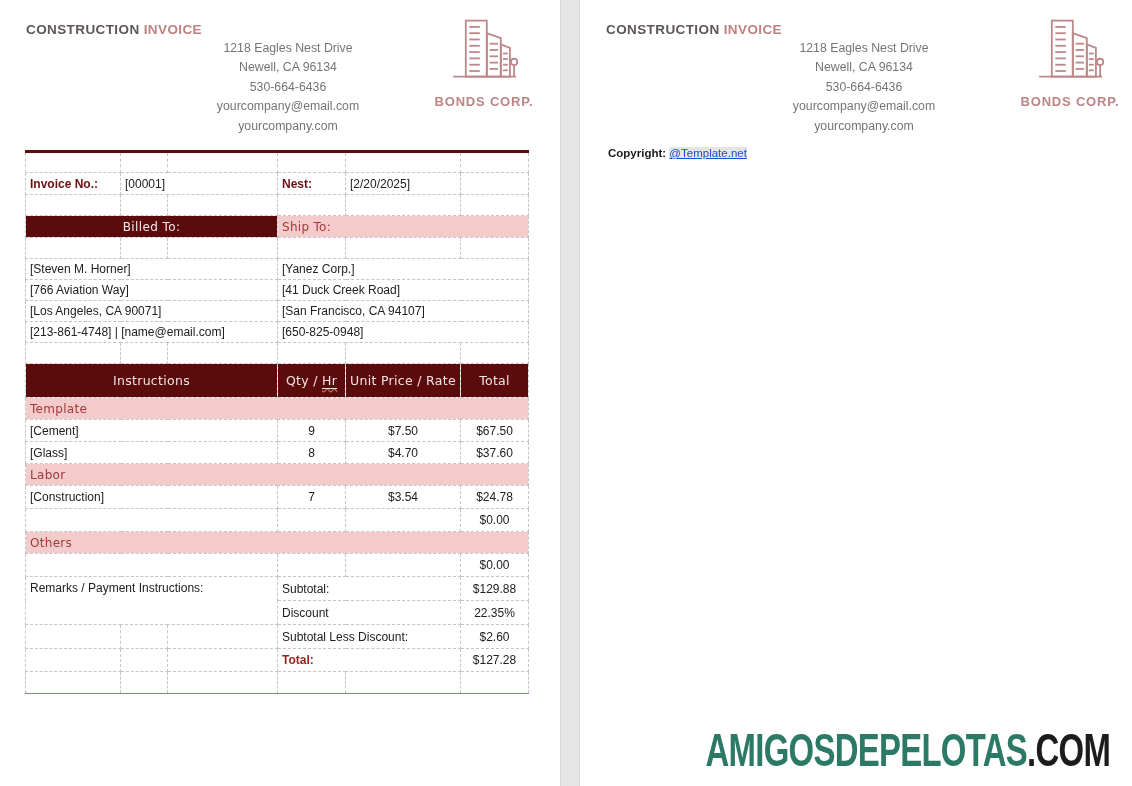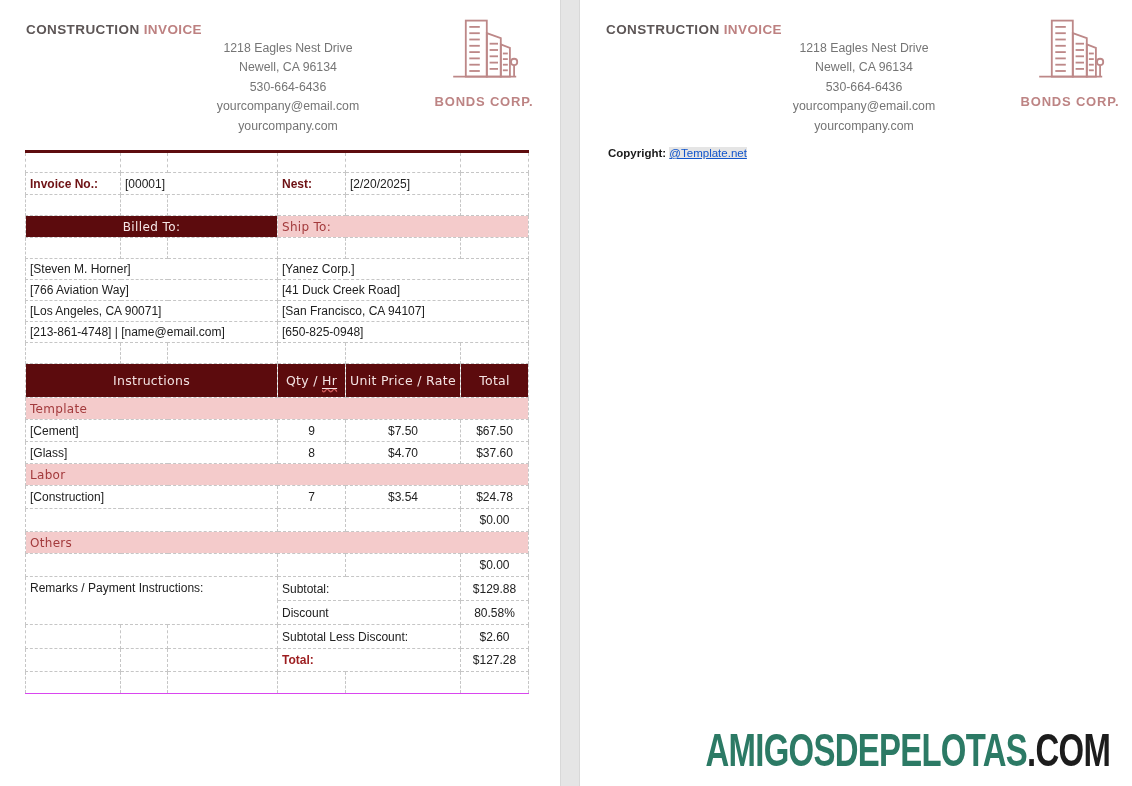--- a/index.html
+++ b/index.html
@@ -232,21 +232,21 @@
         <td class="num">$0.00</td>
       </tr>
 
       <tr class="h24">
         <td colspan="3" rowspan="2" class="vtop">Remarks / Payment Instructions:</td>
         <td colspan="2">Subtotal:</td>
         <td class="num">$129.88</td>
       </tr>
       <tr class="h24">
         <td colspan="2">Discount</td>
-        <td class="num">80.58%</td>
+        <td class="num">22.35%</td>
       </tr>
       <tr class="h24">
         <td></td>
             <td></td>
             <td></td>
         <td colspan="2">Subtotal Less Discount:</td>
         <td class="num">$2.60</td>
       </tr>
       <tr class="h23">
         <td></td>

